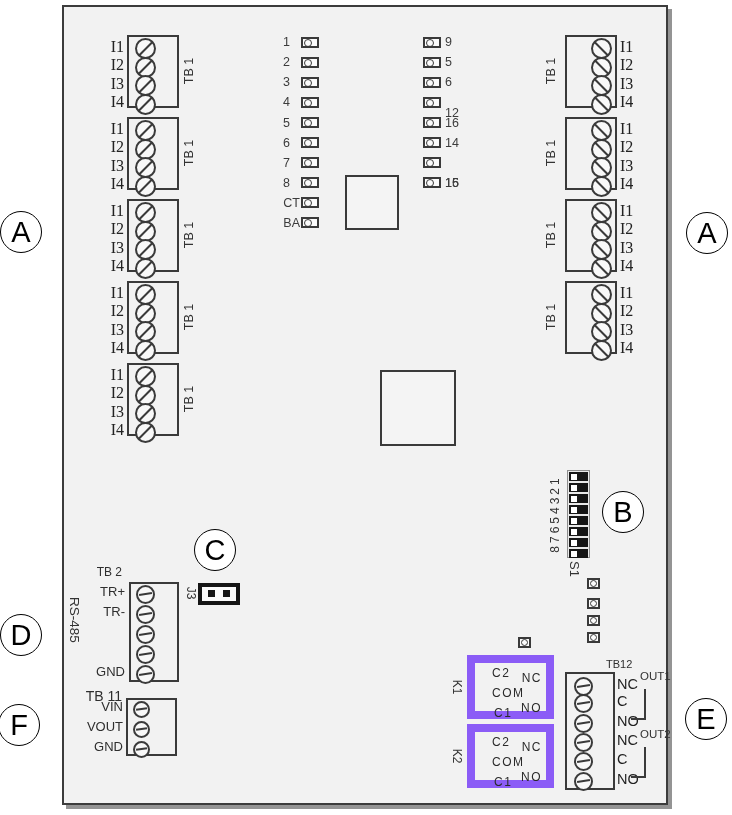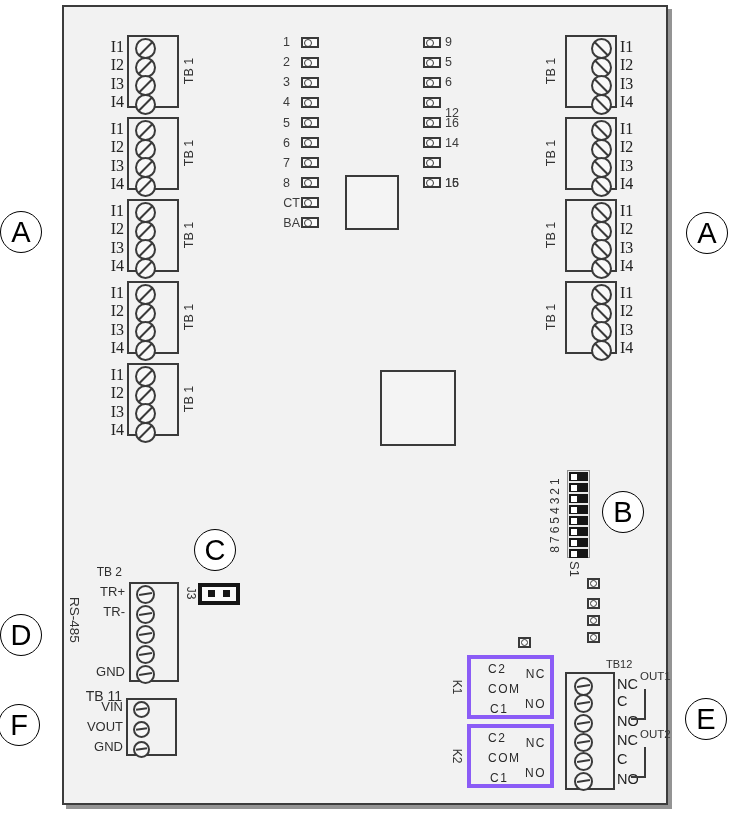--- a/index.html
+++ b/index.html
@@ -43,21 +43,21 @@
   .diprow::after{content:"";position:absolute;left:2px;top:1.5px;width:6px;height:6px;background:#fff;}
   
   .pad{position:absolute;width:13px;height:11px;border:2px solid #3a3a3a;background:#fbfbfb;box-sizing:border-box;}
   .pad::after{content:"";position:absolute;left:50%;top:50%;width:5px;height:5px;margin:-3.5px 0 0 -3.5px;
               border:1.5px solid #3a3a3a;border-radius:50%;}
   
   #jumper{position:absolute;left:134px;top:576px;width:42px;height:22px;border:4px solid #151515;
           background:#fafafa;box-sizing:border-box;}
   #jumper i{position:absolute;top:3px;width:7px;height:7px;background:#151515;}
   
-  .relay{position:absolute;width:87px;height:64px;border:4px solid #8b5cf6;box-sizing:border-box;text-decoration:underline;}
+  .relay{position:absolute;width:87px;height:64px;border:8px solid #8b5cf6;box-sizing:border-box;text-decoration:underline;}
   .relay .t{font-size:12px;letter-spacing:1.5px;color:#2a2a2a;}
   
   .callout{position:absolute;width:42px;height:42px;border:1.5px solid #000;border-radius:50%;background:#fff;
            box-sizing:border-box;display:flex;align-items:center;justify-content:center;
            font-size:29px;color:#000;z-index:5;}
   .seg{position:absolute;background:#3a3a3a;}
   .outlab{position:absolute;left:553px;width:40px;height:16px;line-height:16px;font-size:14.5px;color:#1f1f1f;}
   .small{font-size:11.5px;color:#333;}
 </style>
 </head>

